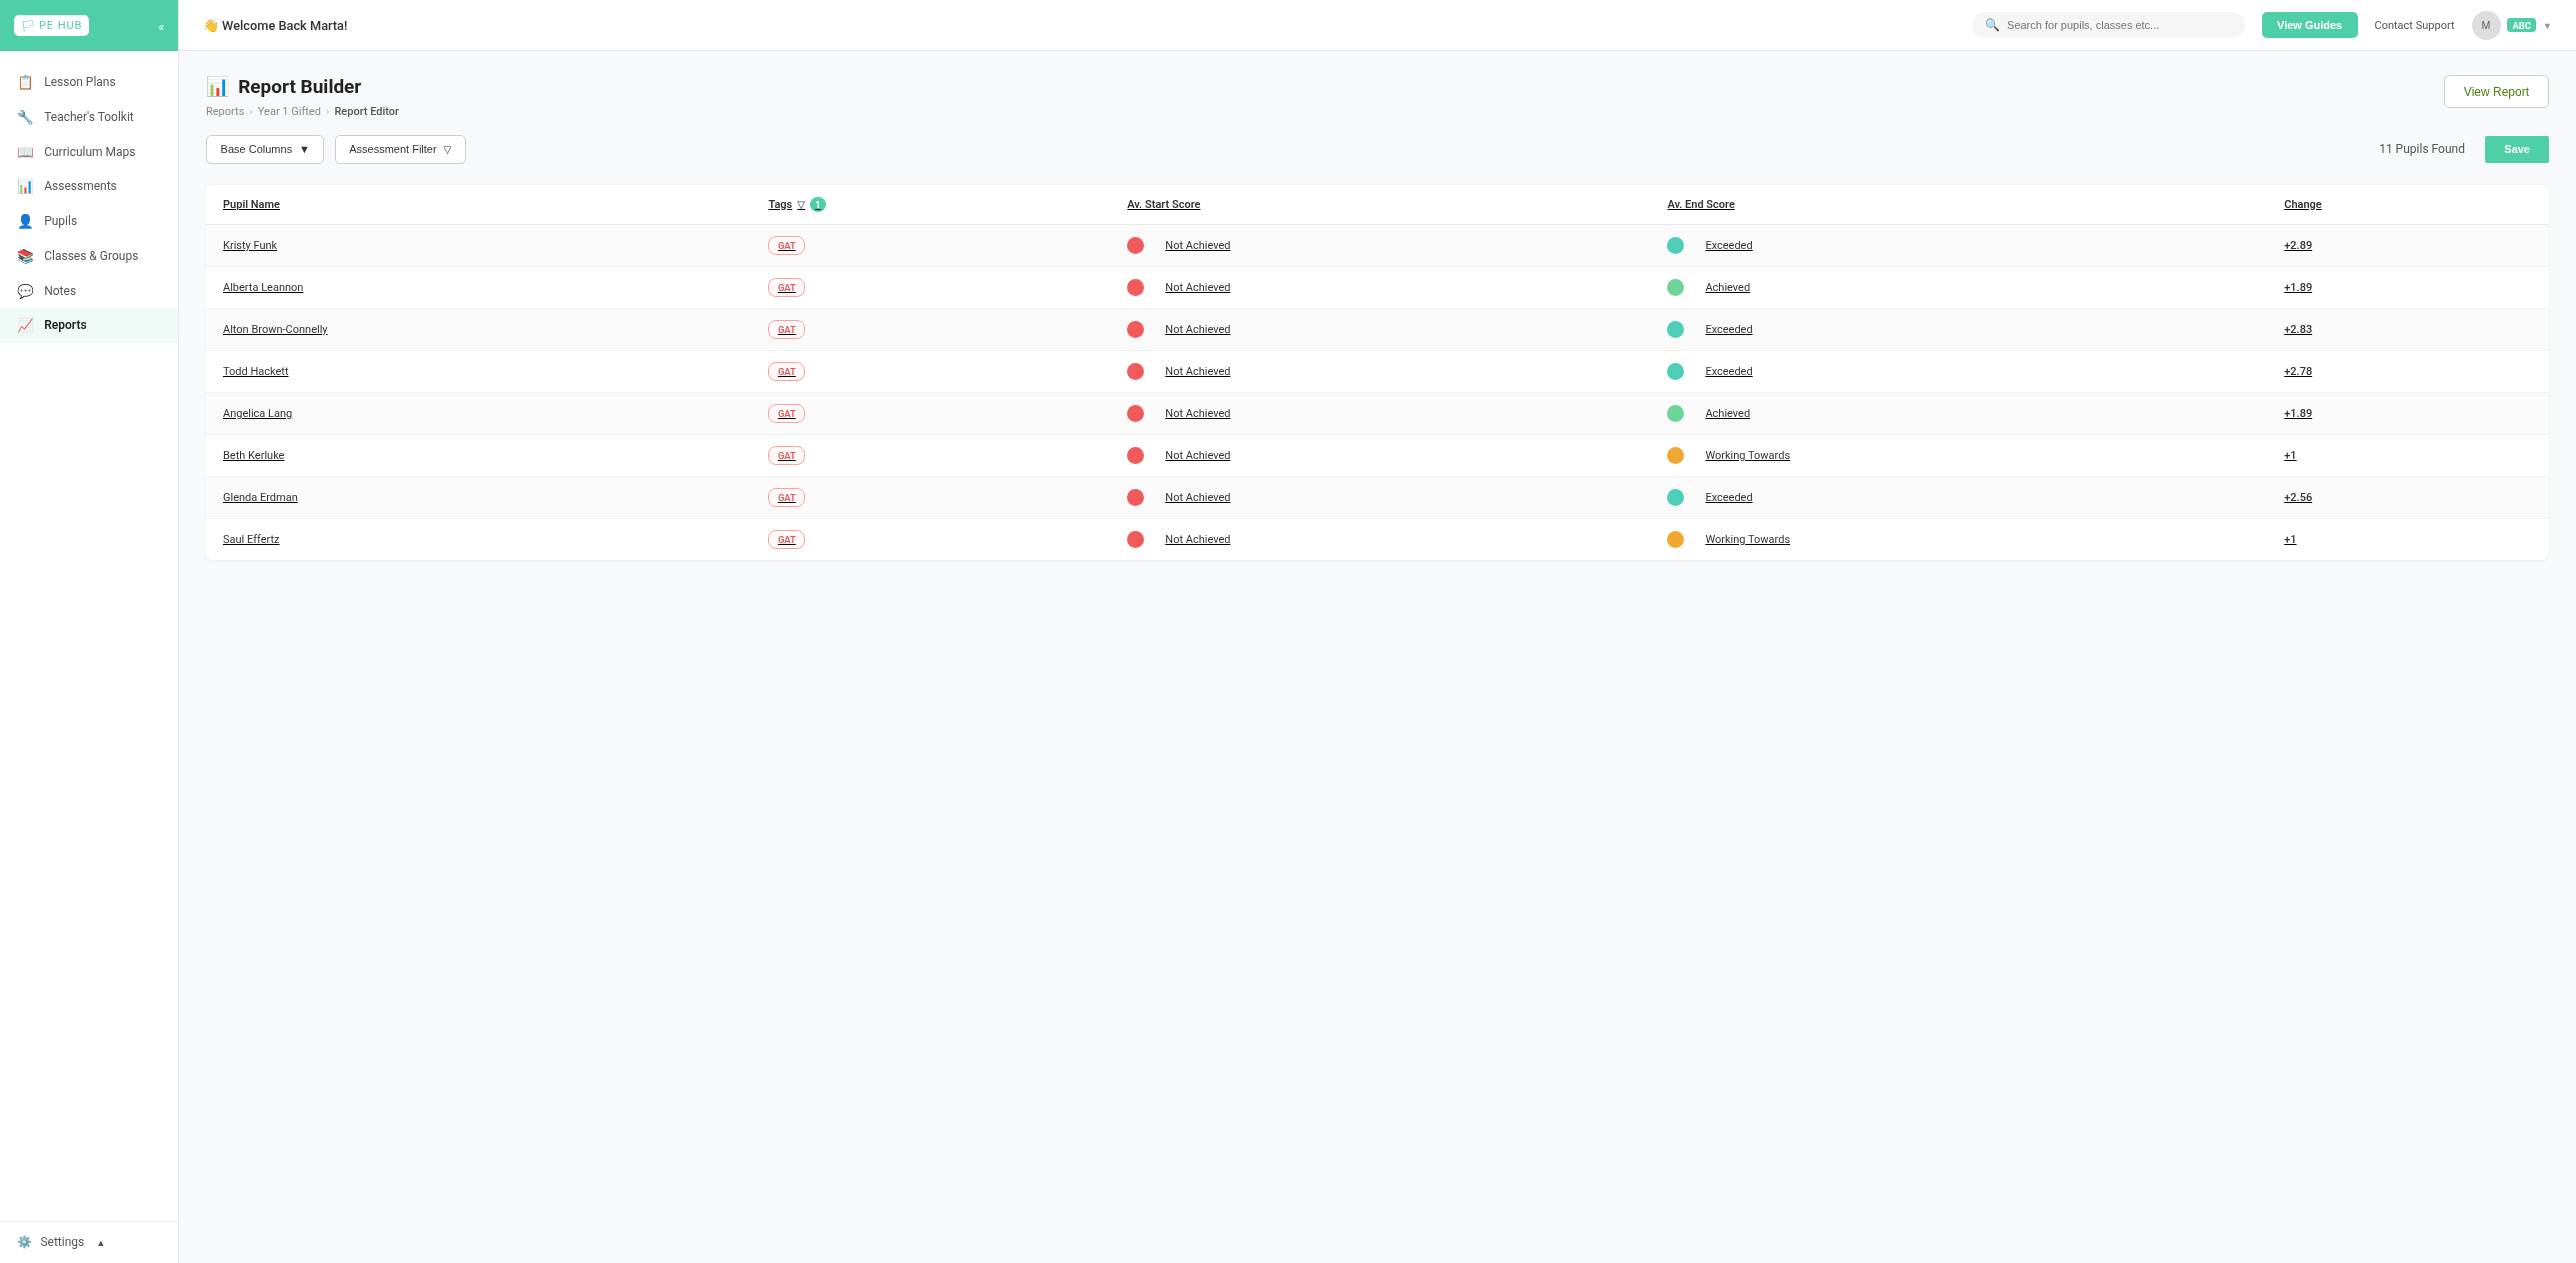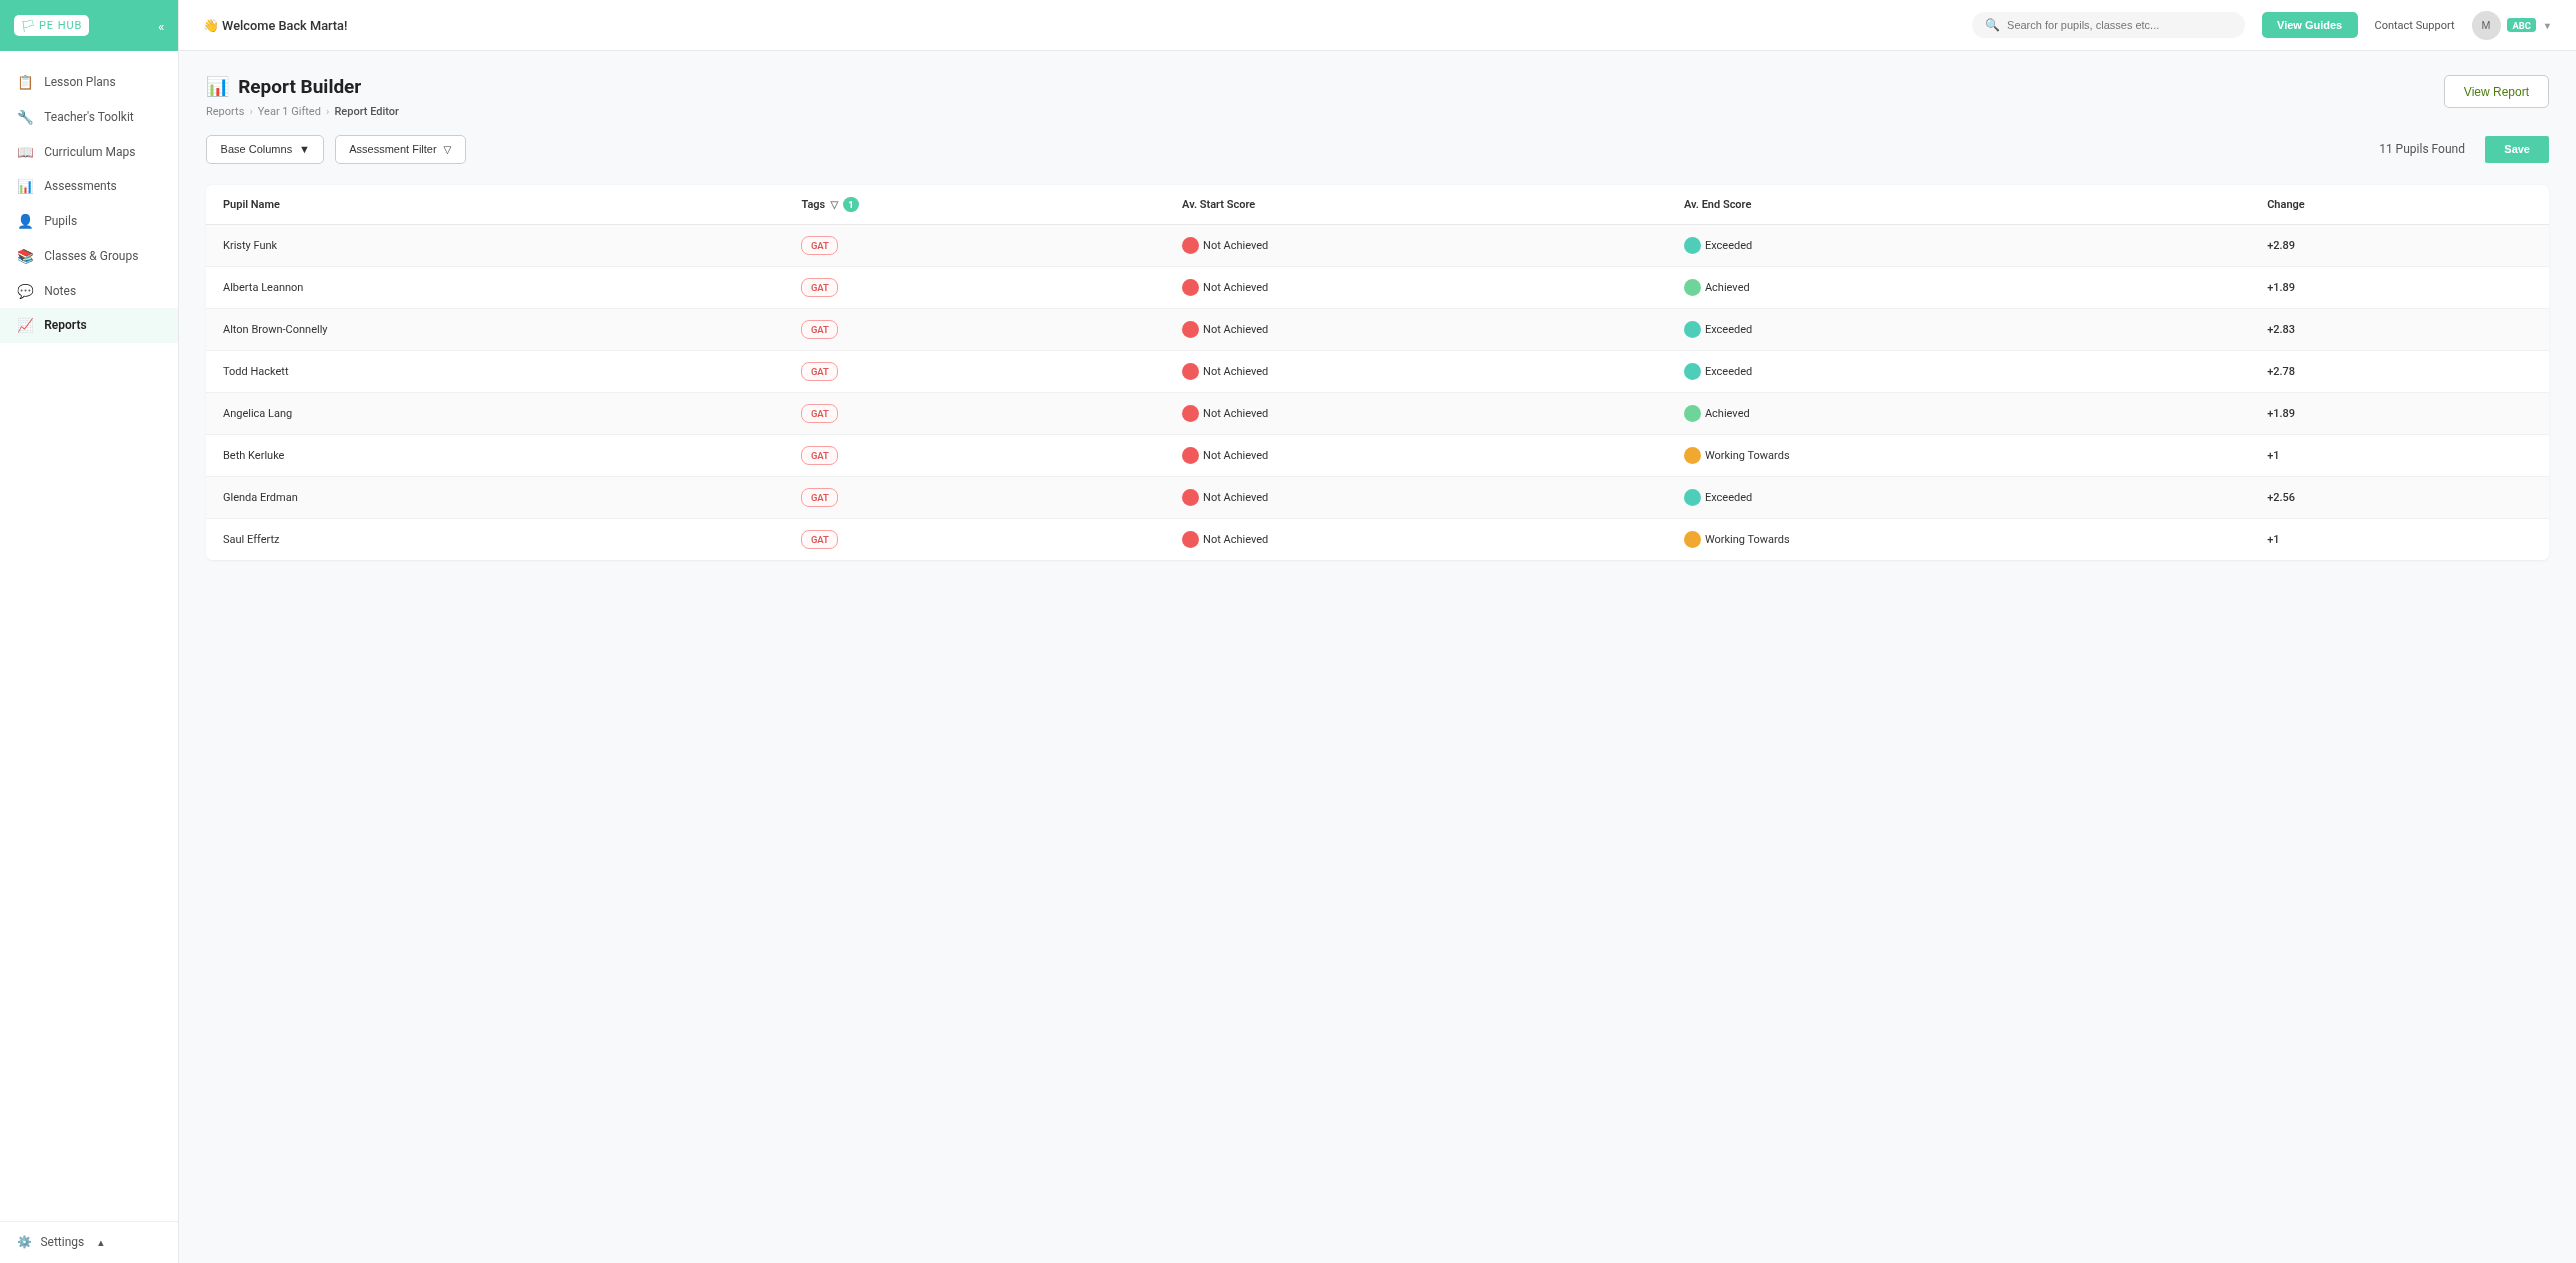--- a/index.html
+++ b/index.html
@@ -116,37 +116,37 @@
       background: #4ecfa8; color: #fff; border: none; border-radius: 2px;
       padding: 7.7px 19px; font-size: 11px; font-weight: 600; cursor: pointer;
     }
     .filter-badge {
       background: #4ecfa8; color: #fff; border-radius: 50%;
       width: 15.3px; height: 15.3px; font-size: 9.4px; font-weight: 700;
       display: flex; align-items: center; justify-content: center;
     }
 
     
-    .report-table { width: 100%; border-collapse: collapse; background: #fff; border-radius: 6.8px; overflow: hidden; box-shadow: 0 0.9px 2.6px rgba(0,0,0,0.06); }
+    .report-table { width: 100%; border-collapse: collapse; background: #fff; border-radius: 6.8px; overflow: hidden; box-shadow: 0 0.9px 2.6px rgba(0,0,0,0.06); text-decoration: underline; }
     .report-table thead tr { border-bottom: 1.7px solid #e8e8e8; }
     .report-table th {
       padding: 12px 17px; text-align: left; font-size: 11px; font-weight: 600; color: #333;
       background: #fff;
     }
     .report-table tbody tr { border-bottom: 0.9px solid #f0f0f0; }
     .report-table tbody tr:last-child { border-bottom: none; }
     .report-table tbody tr:nth-child(odd) { background: #fafafa; }
     .report-table tbody tr:nth-child(even) { background: #fff; }
     .report-table td { padding: 12px 17px; font-size: 11px; color: #333; }
 
     .tag-badge {
       border: 1.3px solid #f8a0a0; color: #e05555; border-radius: 8px;
       padding: 2.6px 8.5px; font-size: 9.4px; font-weight: 600; background: #fff9f9;
     }
-    .score-cell { display: flex; align-items: center; gap: 4px; }
+    .score-cell { display: flex; align-items: center; gap: 21px; }
     .dot { width: 17px; height: 17px; border-radius: 50%; display: inline-block; flex-shrink: 0; }
     .dot-red { background: #f05a5a; }
     .dot-teal { background: #4ecdb8; }
     .dot-green { background: #6ed49a; }
     .dot-orange { background: #f0a830; }
     .change-pos { color: #333; font-weight: 500; }
 
     .tags-header { display: flex; align-items: center; gap: 5.1px; }
     .filter-icon { font-size: 10.2px; color: #888; }
   </style>

